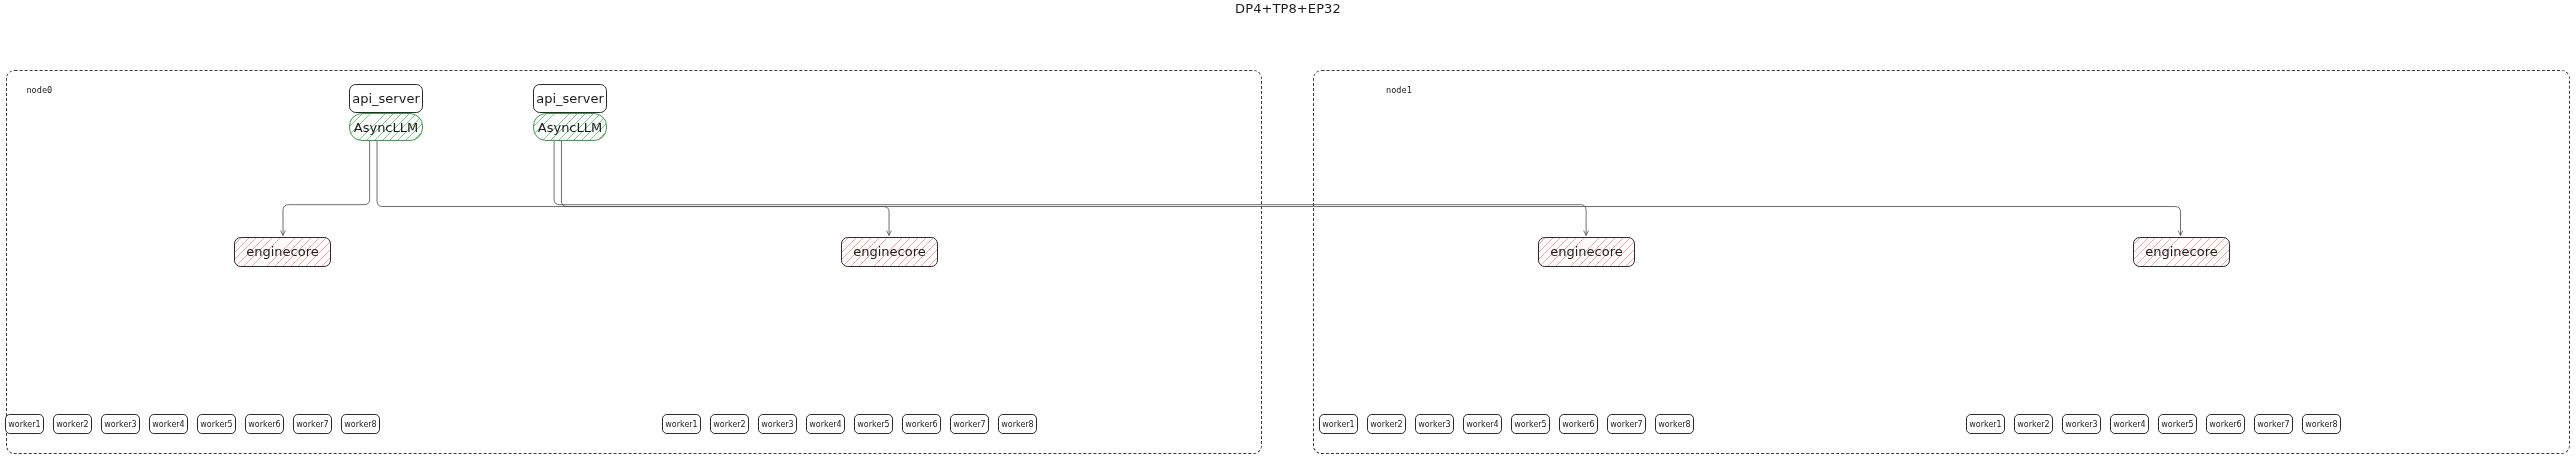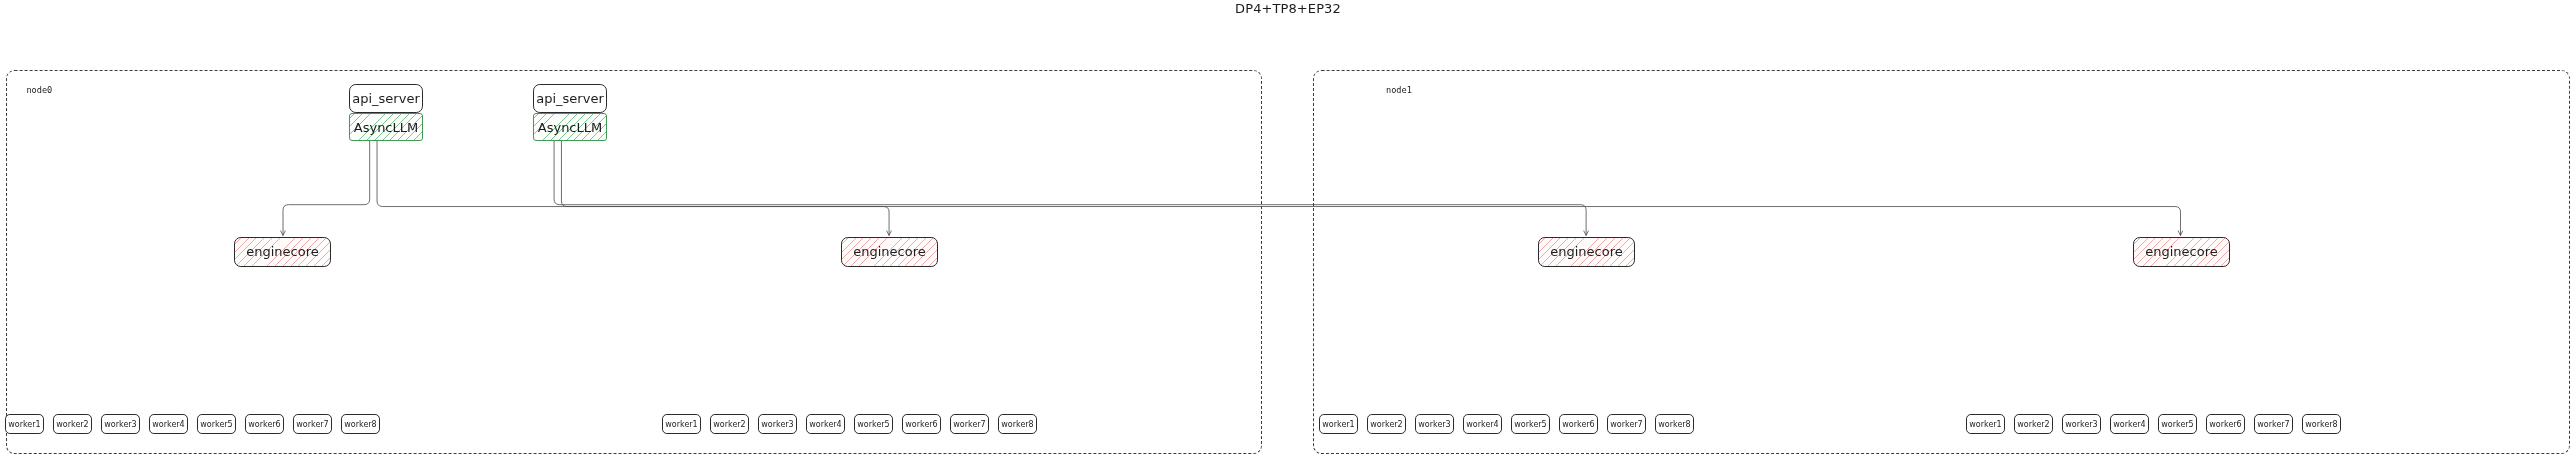--- a/index.html
+++ b/index.html
@@ -69,21 +69,21 @@
   }
 
   .box-api {
     background: #ffffff;
     border: 1.1px solid #2b2b2b;
     border-radius: 6.8px;
   }
 
   .box-async {
     border: 1.1px solid #3f9b52;
-    border-radius: 3px;
+    border-radius: 13px;
     background-color: #fbfefb;
     background-image: repeating-linear-gradient(
         -45deg,
         rgba(85, 180, 110, 0.75) 0px,
         rgba(85, 180, 110, 0.75) 0.7px,
         rgba(255, 255, 255, 0) 0.7px,
         rgba(255, 255, 255, 0) 5.5px);
   }
 
   .box-engine {

